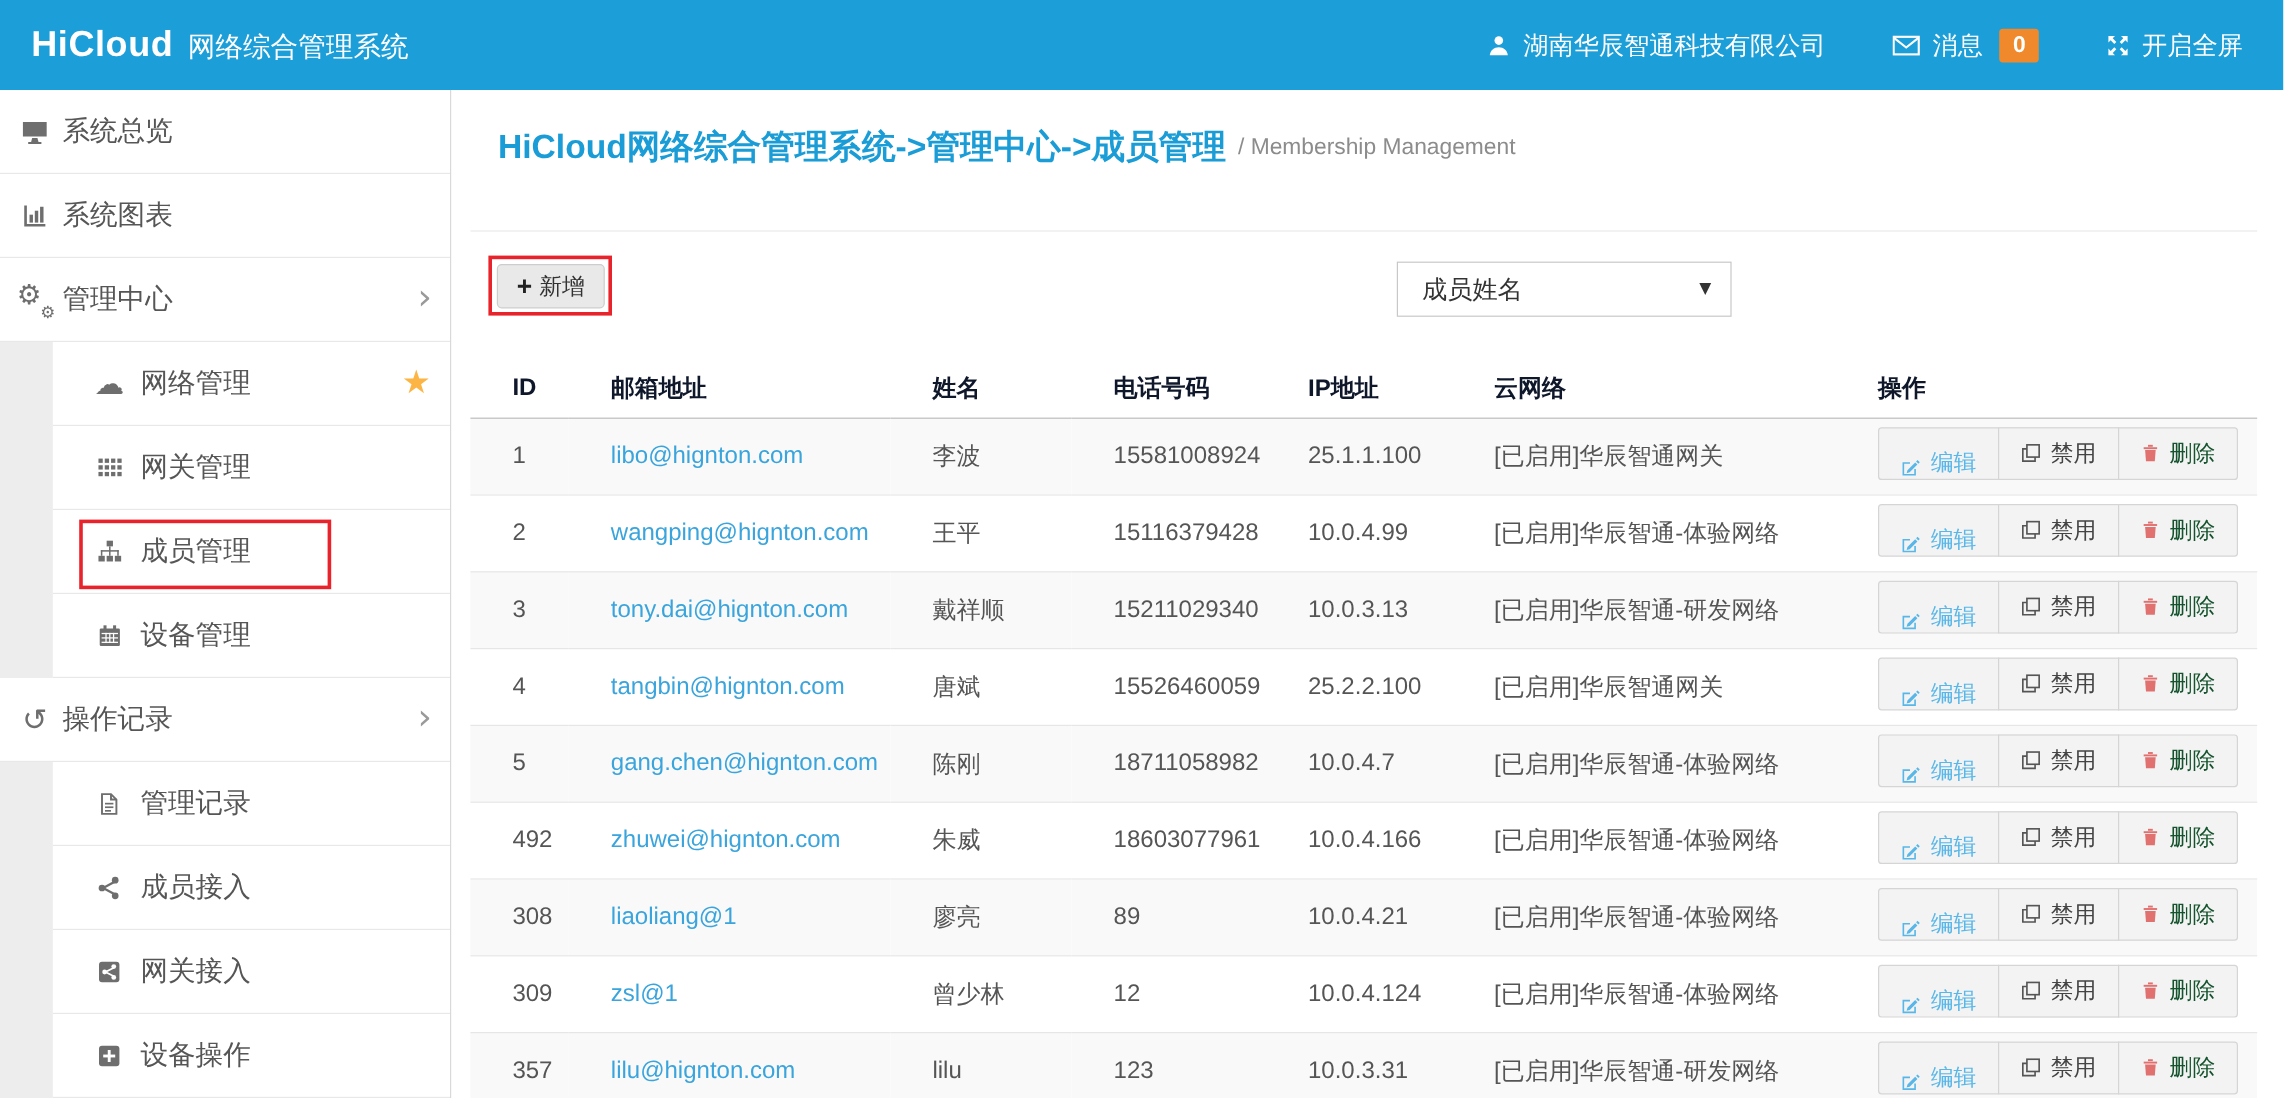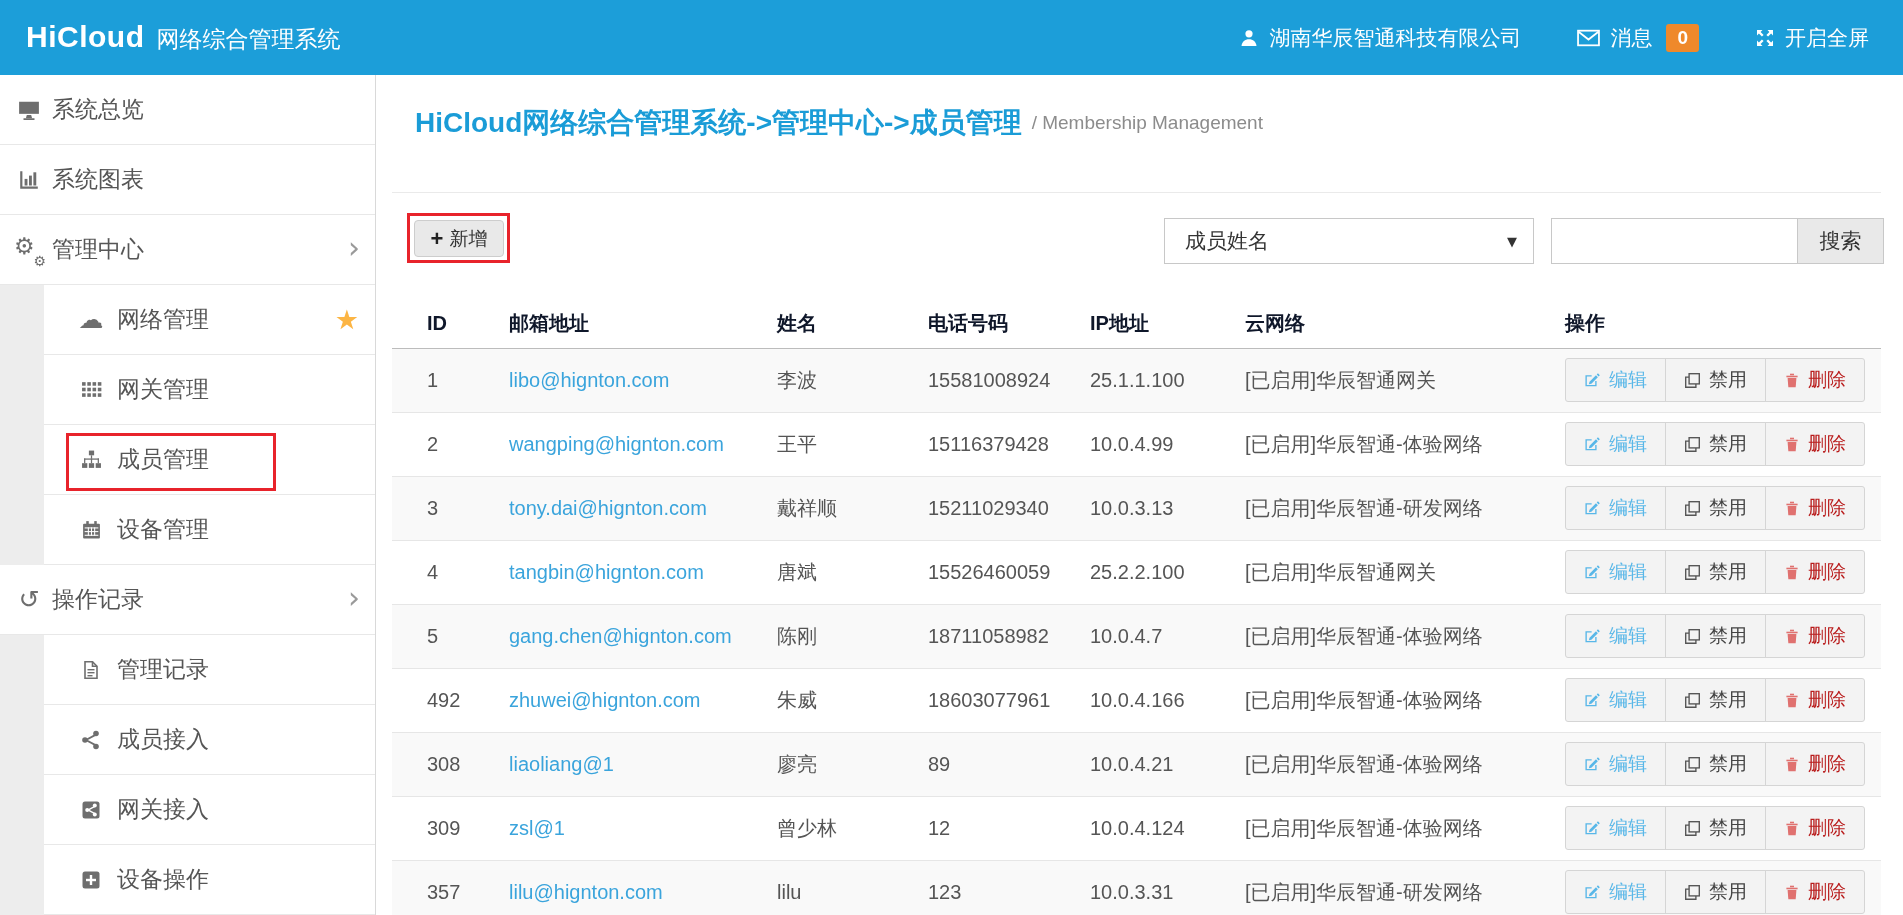--- a/index.html
+++ b/index.html
@@ -46,21 +46,21 @@
   .page-title { position:absolute; left:415px; top:104px; display:flex; align-items:center; white-space:nowrap; }
   .crumb { color:#1a9cd7; font-size:28px; font-weight:700; }
   .subtitle { color:#8c8c8c; font-size:19px; margin-left:10px; }
   .hr { position:absolute; left:392px; top:192px; width:1489px; border-top:1px solid #eaeaea; }
 
   
   .add-btn { position:absolute; left:414px; top:220px; width:90px; height:37px; background:#e9e9e9;
              border:1px solid #cdcdcd; border-radius:4px; display:flex; align-items:center;
              justify-content:center; gap:6px; font-size:19px; color:#333; cursor:pointer; }
   .add-plus { font-weight:700; font-size:22px; line-height:1; color:#222; }
-  .filter-select { position:absolute; left:1164px; top:218px; width:370px; height:46px;
+  .filter-select { position:absolute; left:1164px; top:218px; width:279px; height:46px;
                    border:1px solid #c8c8c8; background:#fff; display:flex; align-items:center;
                    padding:12px 20px; font-size:21px; color:#333; cursor:pointer; }
   .caret { position:absolute; right:16px; top:50%; transform:translateY(-50%); font-size:13px;
            color:#333; font-family:"DejaVu Sans",sans-serif; }
   .search-group { position:absolute; left:1551px; top:218px; display:flex; height:46px; }
   .search-input { width:246px; height:46px; border:1px solid #c8c8c8; border-right:none;
                   padding:0 12px; font-size:20px; color:#333; outline:none; background:#fff; }
   .search-btn { width:87px; height:46px; background:#e9e9e9; border:1px solid #c8c8c8;
                 font-size:21px; color:#333; cursor:pointer; }
 
@@ -70,25 +70,25 @@
   th { text-align:left; height:48px; font-size:20px; font-weight:700; color:#0f172a;
        padding:0 0 0 35px; border-bottom:1px solid #bcbcbc; white-space:nowrap; }
   td { height:64px; font-size:20px; color:#555; padding:0 0 0 35px;
        border-bottom:1px solid #e6e6e6; white-space:nowrap; overflow:hidden; }
   tbody tr:nth-child(odd) { background:#f9f9f9; }
   a.email { color:#3aa4dc; text-decoration:none; cursor:pointer; }
   .btn-group { display:inline-flex; }
   .abtn { display:inline-flex; align-items:center; gap:8px; height:44px; padding:0 18px;
           background:#f3f3f3; border:1px solid #d5d5d5; font-size:19px; cursor:pointer;
           margin-left:-1px; font-family:inherit; }
-  .abtn:first-child { border-radius:3px 0 0 3px; margin-left:0; }
+  .abtn:first-child { border-radius:3px 0 0 3px; margin-left:0;align-items:flex-end; }
   .abtn:last-child { border-radius:0 3px 3px 0; }
   .abtn.edit { color:#58b7e8; }
   .abtn.disable { color:#444; }
-  .abtn.delete { color:#b91c1c; }
+  .abtn.delete { color:#14532d; }
   .ic { display:inline-flex; align-items:center; }
 </style>
 </head>
 <body>
 
 <div class="app">
 
   <div class="navbar">
     <div class="brand">
       <span class="brand-name">HiCloud</span>
@@ -302,24 +302,20 @@
   <div class="add-btn">
     <span class="add-plus">+</span>
     <span>新增</span>
   </div>
 
   <div class="filter-select">
     <span>成员姓名</span>
     <span class="caret">▼</span>
   </div>
 
-  <div class="search-group">
-    <input class="search-input" type="text" value="" style="">
-    <button class="search-btn">搜索</button>
-  </div>
 
   <div class="table-wrap">
     <table>
       <colgroup>
         <col style="width:82px">
           <col style="width:268px">
           <col style="width:151px">
         <col style="width:162px">
           <col style="width:155px">
           <col style="width:320px">

